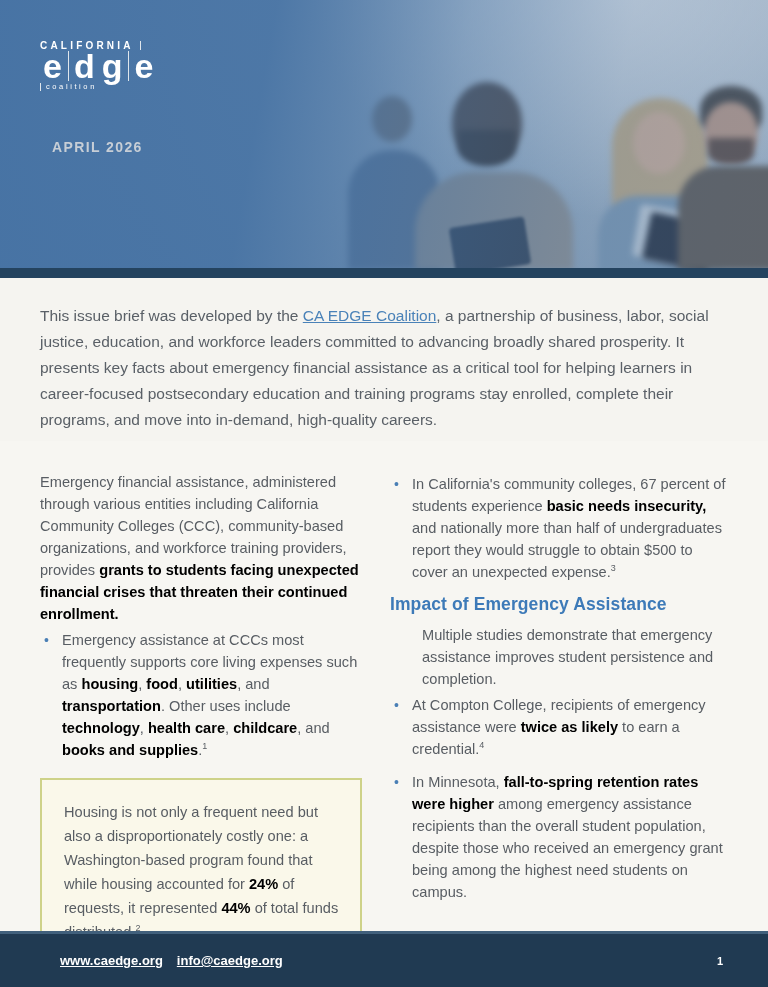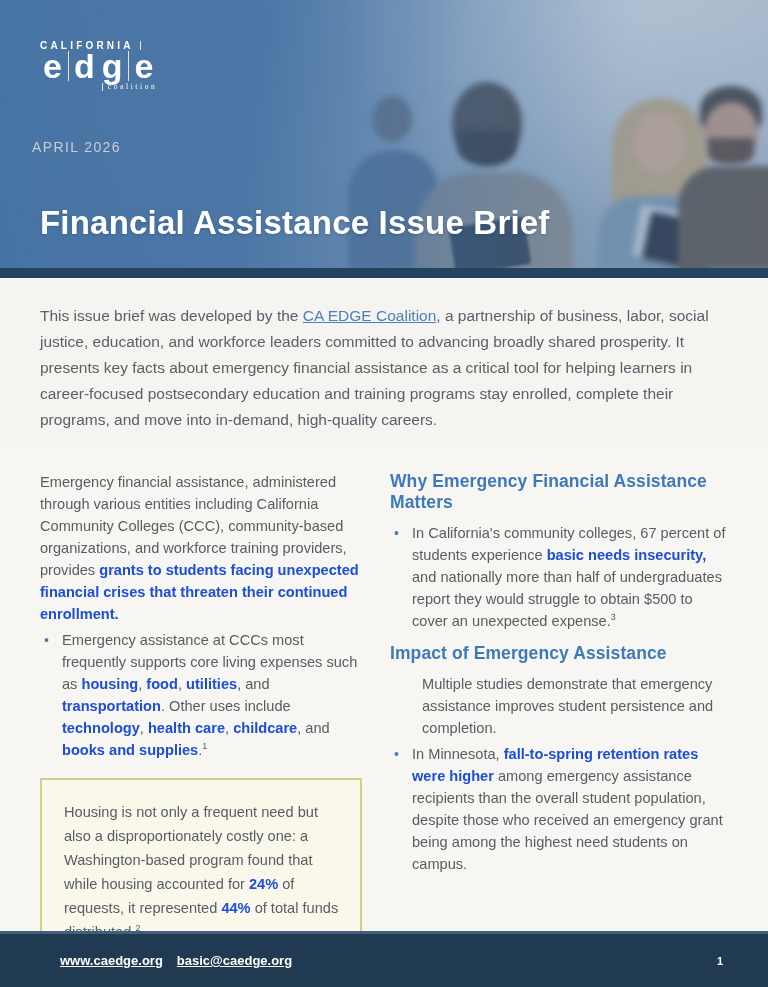--- a/index.html
+++ b/index.html
@@ -36,44 +36,44 @@
       rgba(72,118,168,0.55) 58%, rgba(88,128,172,0.38) 78%, rgba(96,134,176,0.34) 100%); }
 
   
   .logo { position:absolute; left:40px; top:40px; color:#fff; }
   .logo-top { display:flex; align-items:center; gap:6px; }
   .logo-top span { font-size:10px; font-weight:700; letter-spacing:3.2px; }
   .logo-top .vline { width:1px; height:9px; background:#dfe6ec; }
   .logo-main { display:flex; align-items:center; margin-top:-2px; }
   .logo-main .ltr { font-size:34px; font-weight:700; line-height:1; letter-spacing:1px; padding:0 3px; }
   .logo-main .vbar { width:1px; height:30px; background:#dfe6ec; margin:0 2px; }
-  .logo-bottom { display:flex; justify-content:flex-end; align-items:center; gap:5px; margin-top:-1px;font-family:Liberation Serif, serif; }
+  .logo-bottom { display:flex; justify-content:flex-start; align-items:center; gap:5px; margin-top:-1px; }
   .logo-bottom .vline { width:1px; height:8px; background:#dfe6ec; }
   .logo-bottom span { font-size:7.5px; letter-spacing:2.6px; }
 
-  .kicker { position:absolute; left:32px; top:139px; font-size:14px; font-weight:400;
+  .kicker { position:absolute; left:52px; top:139px; font-size:14px; font-weight:700;
     letter-spacing:1.4px; color:#c7ced6; }
   .hero-title { position:absolute; left:40px; top:163px; color:#ffffff;
     font-size:33px; font-weight:700; line-height:1.22; letter-spacing:0.2px;
     text-shadow:0 1px 3px rgba(20,40,60,0.25); }
 
   .navy-strip { height:10px; background:#24435f; }
 
   
   .intro { padding:25px 36px 8px 40px; font-size:15.5px; line-height:26px; color:#5a6067;
     background:#f5f4f0; }
   .inline-link { color:#4a82b8; text-decoration:underline; cursor:pointer; }
 
   
   .columns { display:flex; gap:28px; padding:30px 38px 0 40px; }
   .col-left { width:322px; flex:0 0 322px; }
   .col-right { flex:1; }
   .sec-heading { color:#3d7ab8; font-size:17.5px; font-weight:700; margin-bottom:9px; letter-spacing:0.1px; }
   .body-text { font-size:14.6px; line-height:22px; color:#585d63; }
-  .body-text strong, .blist strong, .callout strong { font-weight:700; color:#1d4ed8; }
+  .body-text strong, .blist strong, .callout strong { font-weight:700; color:#000000; }
   sup { font-size:9px; vertical-align:super; line-height:0; }
 
   ul.blist { list-style:none; margin-top:4px; }
   ul.blist li { position:relative; padding-left:22px; margin-bottom:11px;
     font-size:14.6px; line-height:22px; color:#585d63; }
   ul.blist li::before { content:"•"; position:absolute; left:4px; top:0; color:#4a7fb5; font-size:14px; }
 
   .callout { margin-top:17px; background:#faf8ea; border:2px solid #ced289;
     padding:20px 20px 18px 22px; font-size:14.6px; line-height:24px; color:#585d63; }
 
@@ -127,53 +127,52 @@
       </div>
       <div class="logo-bottom">
         <span class="vline"></span>
         <span>coalition</span>
       </div>
     </div>
 
     <div class="kicker">APRIL 2026</div>
     <h1 class="hero-title">
       <br>
-      <span>Financial Assistance Issue Brief</span>
     </h1>
   </div>
 
   <div class="navy-strip"></div>
 
   <p class="intro"><span>This issue brief was developed by the </span><a class="inline-link" href="#">CA EDGE Coalition</a><span>, a partnership of business, labor, social justice, education, and workforce leaders committed to advancing broadly shared prosperity. It presents key facts about emergency financial assistance as a critical tool for helping learners in career-focused postsecondary education and training programs stay enrolled, complete their programs, and move into in-demand, high-quality careers.</span></p>
 
   <div class="columns">
 
     <div class="col-left">
       <p class="body-text"><span>Emergency financial assistance, administered through various entities including California Community Colleges (CCC), community-based organizations, and workforce training providers, provides </span><strong>grants to students facing unexpected financial crises that threaten their continued enrollment.</strong></p>
       <ul class="blist">
         <li><span>Emergency assistance at CCCs most frequently supports core living expenses such as </span><strong>housing</strong><span>, </span><strong>food</strong><span>, </span><strong>utilities</strong><span>, and </span><strong>transportation</strong><span>. Other uses include </span><strong>technology</strong><span>, </span><strong>health care</strong><span>, </span><strong>childcare</strong><span>, and </span><strong>books and supplies</strong><span>.</span><sup>1</sup></li>
       </ul>
       <div class="callout"><span>Housing is not only a frequent need but also a disproportionately costly one: a Washington-based program found that while housing accounted for </span><strong>24%</strong><span> of requests, it represented </span><strong>44%</strong><span> of total funds distributed.</span><sup>2</sup></div>
     </div>
 
     <div class="col-right">
-      <h2 class="sec-heading">Why Emergency Financial Assistance Matters</h2>
       <ul class="blist" style="margin-top:2px;">
         <li><span>In California's community colleges, 67 percent of students experience </span><strong>basic needs insecurity,</strong><span> and nationally more than half of undergraduates report they would struggle to obtain $500 to cover an unexpected expense.</span><sup>3</sup></li>
       </ul>
       <h2 class="sec-heading impact-heading">Impact of Emergency Assistance</h2>
       <p class="body-text impact-intro">Multiple studies demonstrate that emergency assistance improves student persistence and completion.</p>
       <ul class="blist">
+        <li><span>At Compton College, recipients of emergency assistance were </span><strong>twice as likely</strong><span> to earn a credential.</span><sup>4</sup></li>
         <li><span>In Minnesota, </span><strong>fall-to-spring retention rates were higher</strong><span> among emergency assistance recipients than the overall student population, despite those who received an emergency grant being among the highest need students on campus.</span></li>
       </ul>
     </div>
 
   </div>
 
   <div class="footer">
     <div class="footer-links">
       <a class="footer-link" href="#">www.caedge.org</a>
-      <a class="footer-link" href="#">basic@caedge.org</a>
+      <a class="footer-link" href="#">info@caedge.org</a>
     </div>
     <span class="page-num">1</span>
   </div>
 
 </div>
 
 </body></html>

